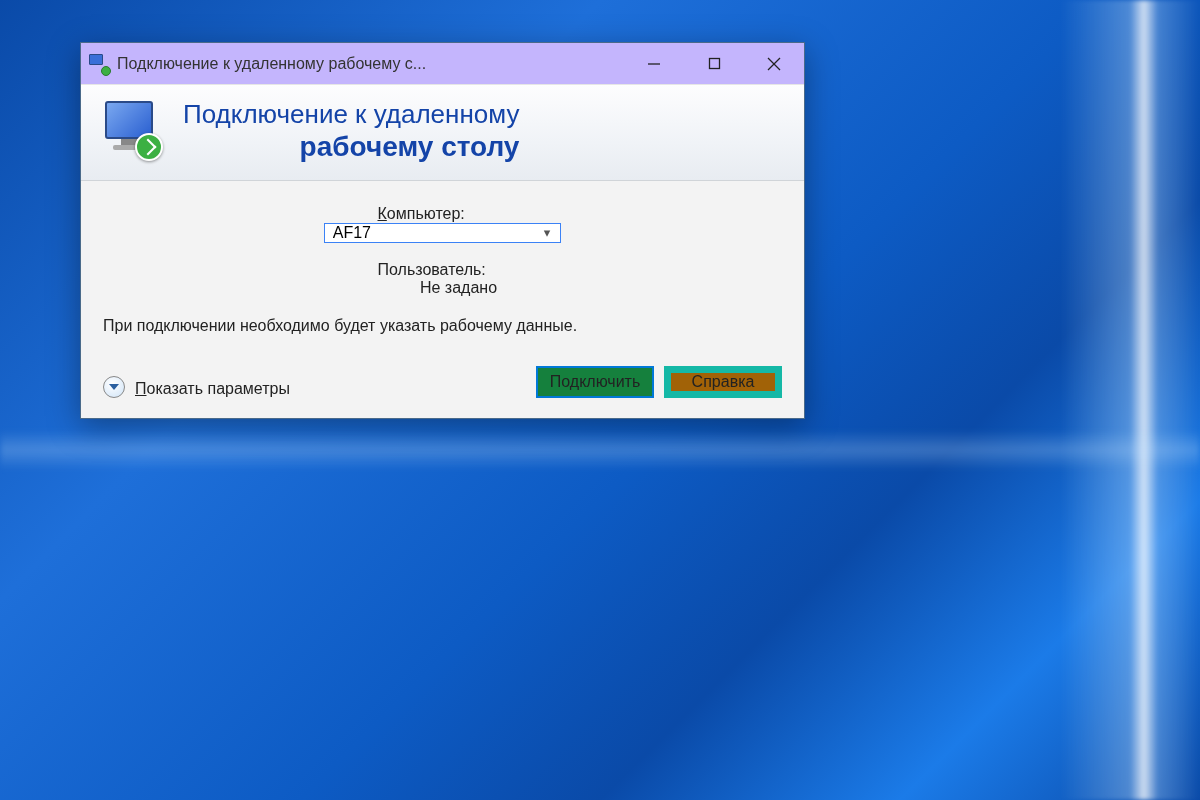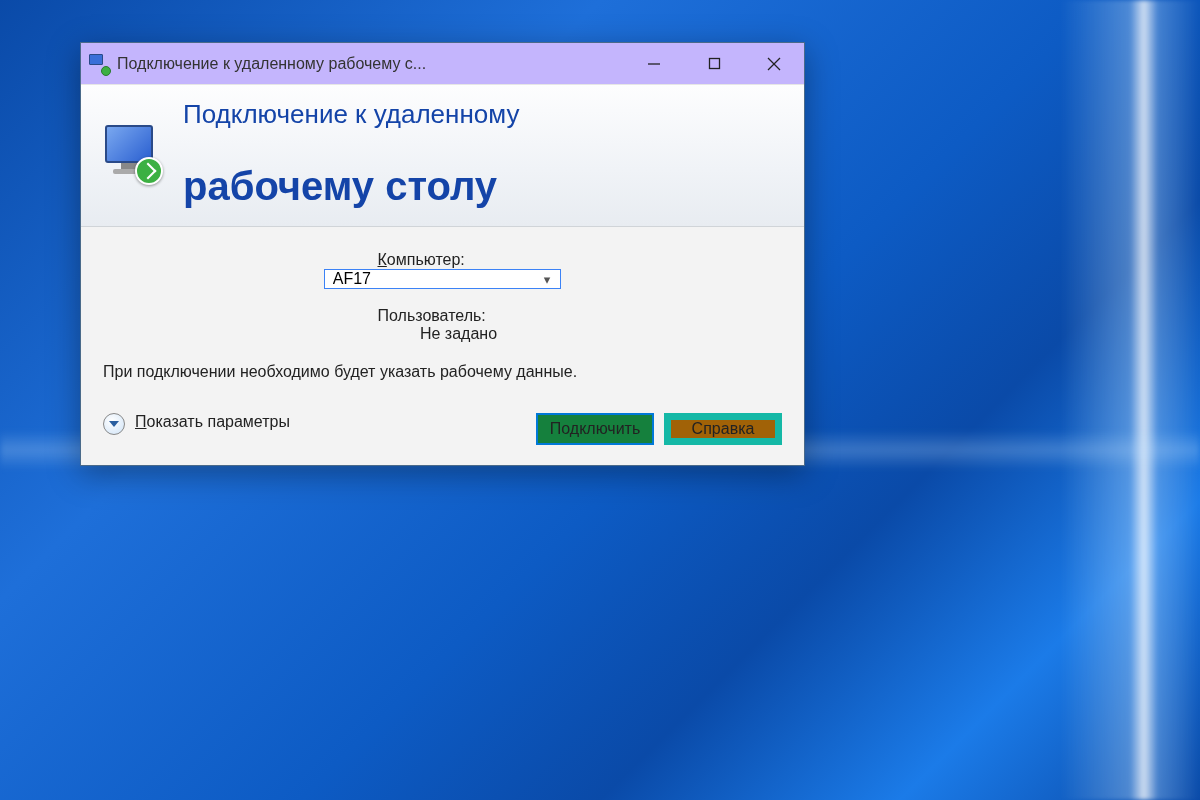--- a/index.html
+++ b/index.html
@@ -63,20 +63,21 @@
   .winbtn svg { display:block; }
 
   
   .banner {
     background: linear-gradient(180deg, #fdfdfe 0%, #f0f3f7 60%, #e8ecf1 100%);
     padding: 14px 20px 16px 20px;
     display: flex;
     align-items: center;
     gap: 18px;
     border-bottom: 1px solid #d0d4d8;
+    text-align: right;
   }
   .banner-icon {
     width: 64px; height: 64px; position: relative; flex-shrink:0;
   }
   .banner-icon .screen {
     position:absolute; left:4px; top:2px; width:48px; height:38px;
     background: linear-gradient(135deg,#7aa8f0,#2a5fd0);
     border:2px solid #2a4a88; border-radius:3px;
   }
   .banner-icon .stand {
@@ -90,21 +91,21 @@
     background:#3cb043; border-radius:50%; border:2px solid #fff;
     box-shadow:0 1px 3px rgba(0,0,0,.4);
     display:flex; align-items:center; justify-content:center;
   }
   .banner-icon .circle::after{
     content:""; width:10px;height:10px;border-right:2px solid #fff;border-bottom:2px solid #fff;
     transform:rotate(-45deg); margin-left:-3px;
   }
   .banner-text { color:#1444a8; line-height:1.2; }
   .banner-text .line1 { font-size:26px; font-weight:400; }
-  .banner-text .line2 { font-size:40px; font-weight:700;margin-top:32px; }
+  .banner-text .line2 { font-size:28px; font-weight:700; }
 
   
   .body {
     background:#f3f3f3;
     padding: 24px 22px 20px 22px;
     color:#222;
     font-size:16px;
   }
   .row { display:flex; align-items:center; margin-bottom:18px;flex-direction:column; }
   .row .lbl { width:130px; }
@@ -117,21 +118,21 @@
   .combo input {
     flex:1; border:none; outline:none; font-size:16px; background:transparent; font-family:inherit;
   }
   .combo .chev { color:#555; font-size:13px; padding:0 4px; }
   @keyframes blink { 50% { opacity:0; } }
 
   .userrow .val { margin-left: 32px; }
   .info { margin-top:10px; margin-bottom:30px; line-height:1.35; max-width: 560px;}
 
   .footer {
-    display:flex; align-items:flex-start;
+    display:flex; align-items:flex-end;
   }
   .expand {
     width:22px; height:22px; border:1px solid #888; border-radius:50%;
     background:radial-gradient(circle at 40% 35%, #fff, #cfe3f7);
     display:flex; align-items:center; justify-content:center; margin-right:10px;
   }
   .expand::after{
     content:""; width:0;height:0;
     border-left:5px solid transparent;border-right:5px solid transparent;border-top:6px solid #2a5fa0;
   }

